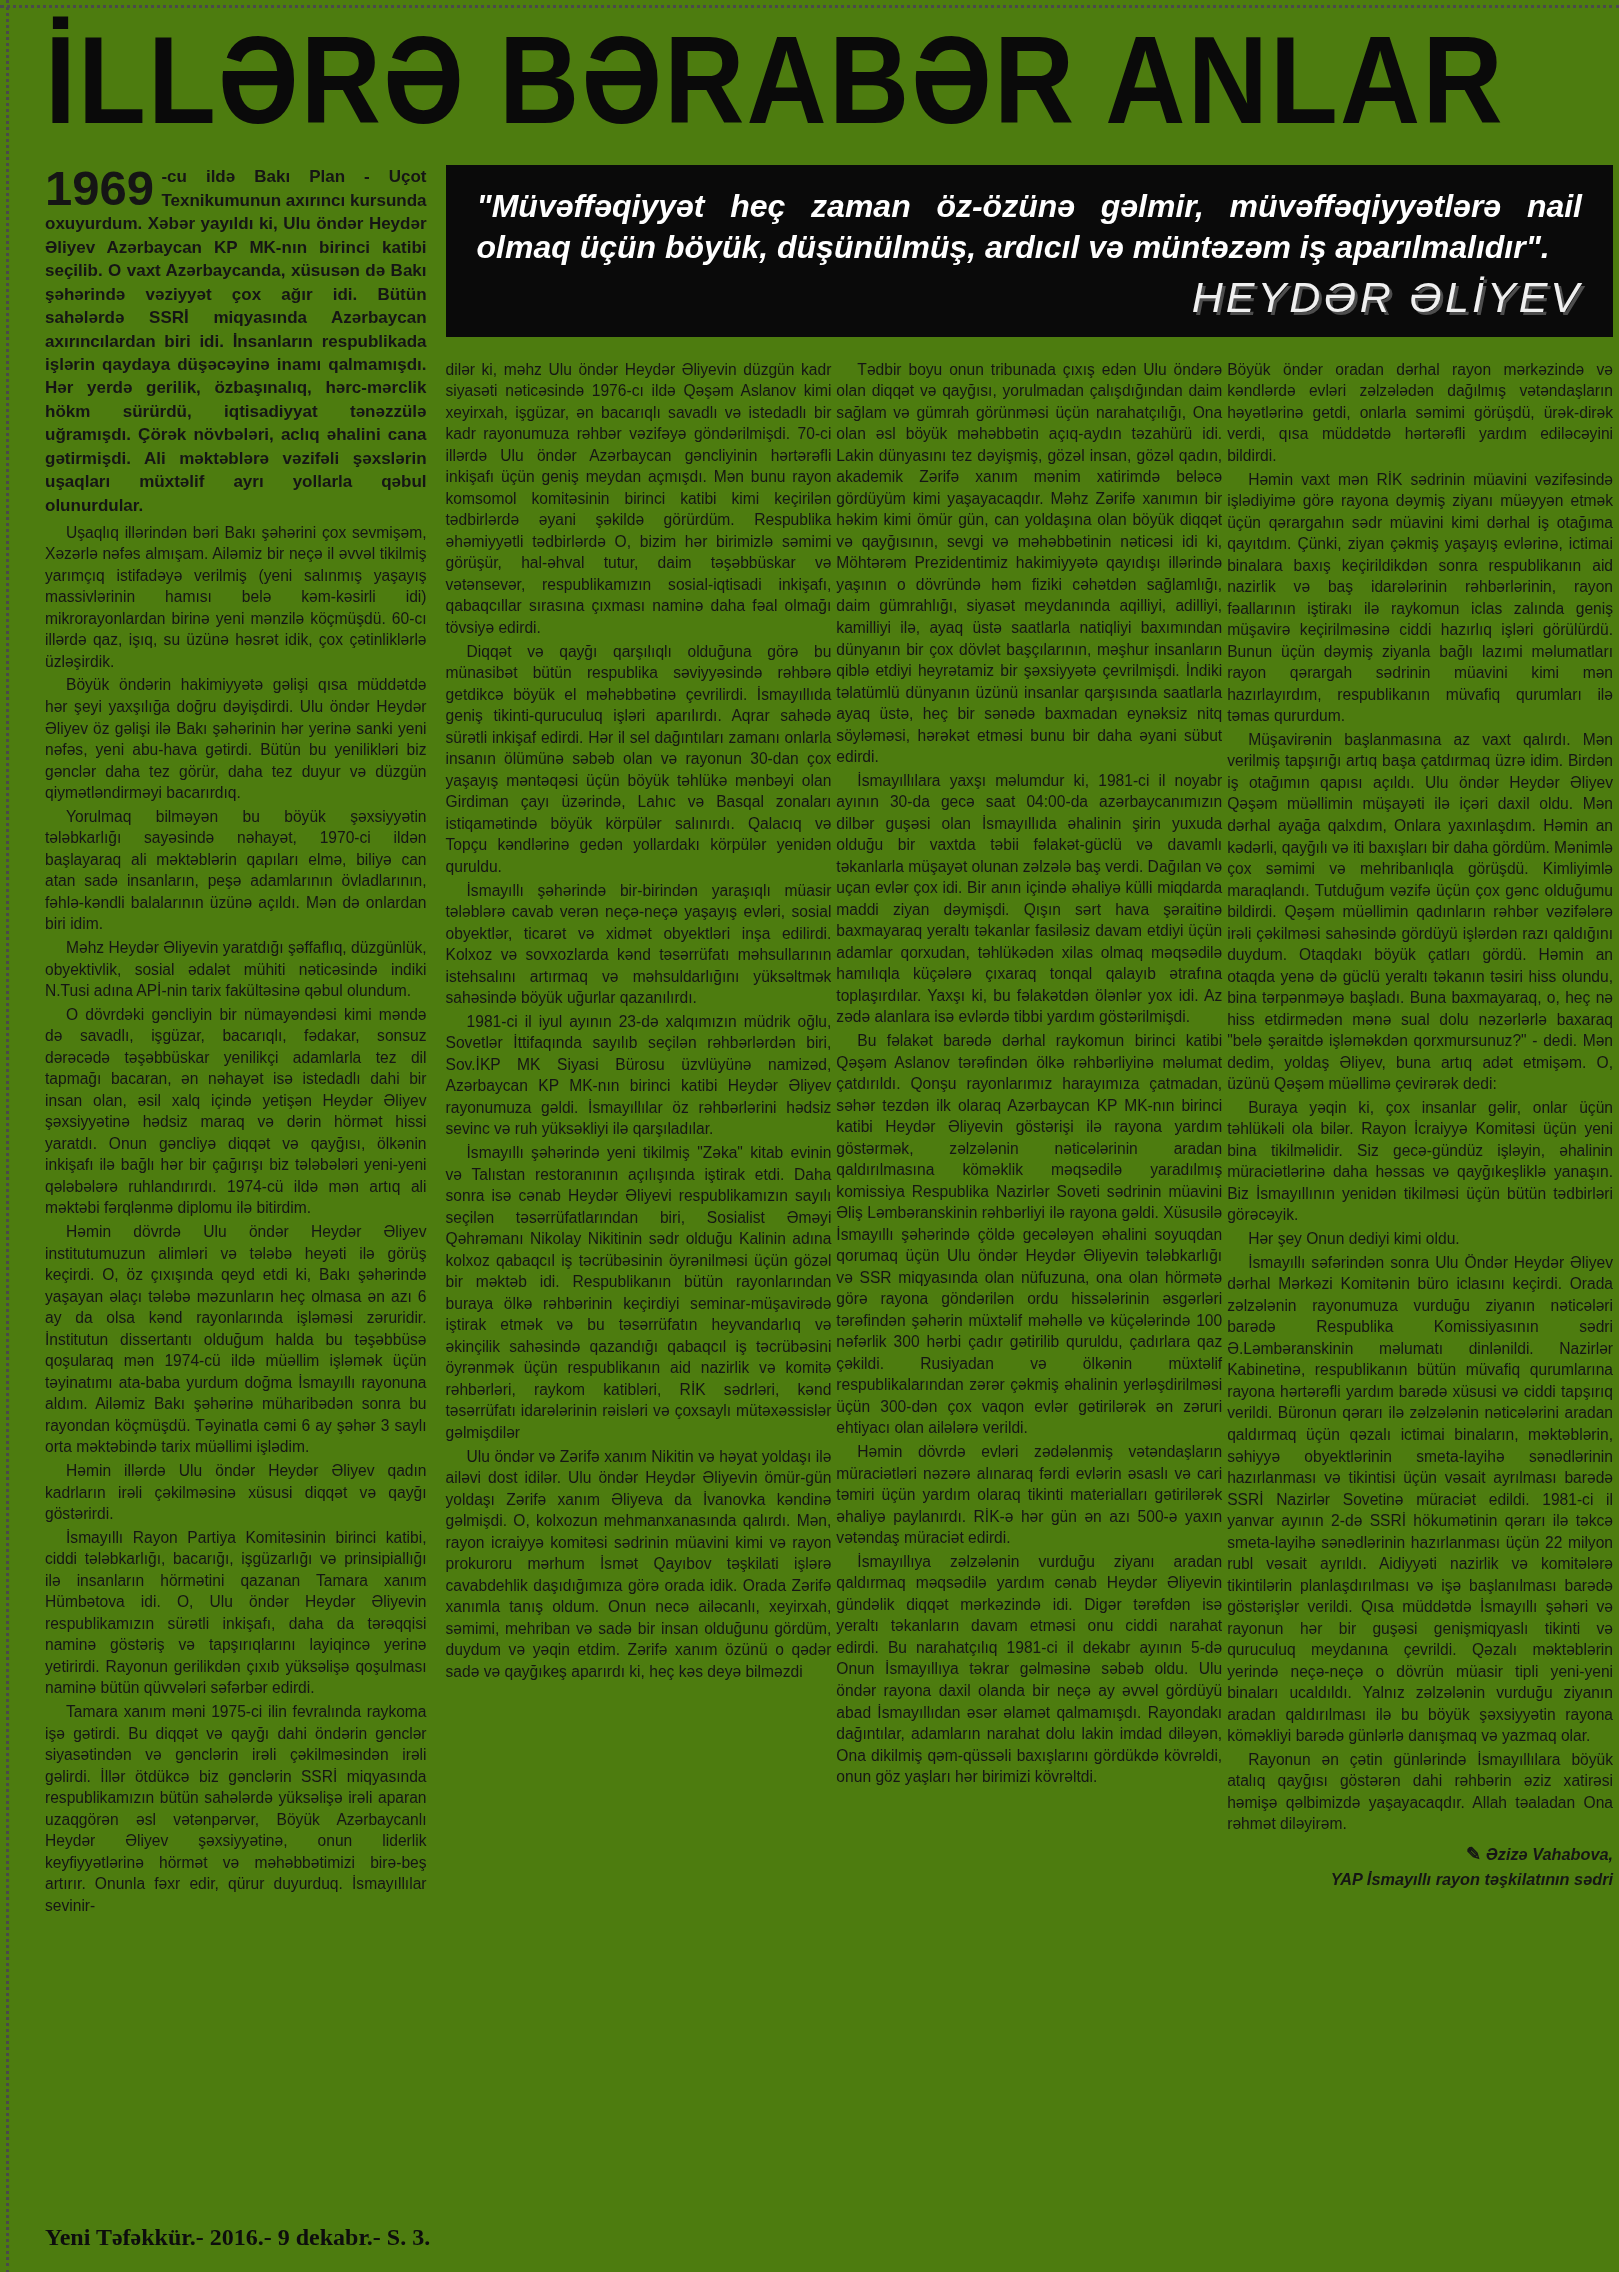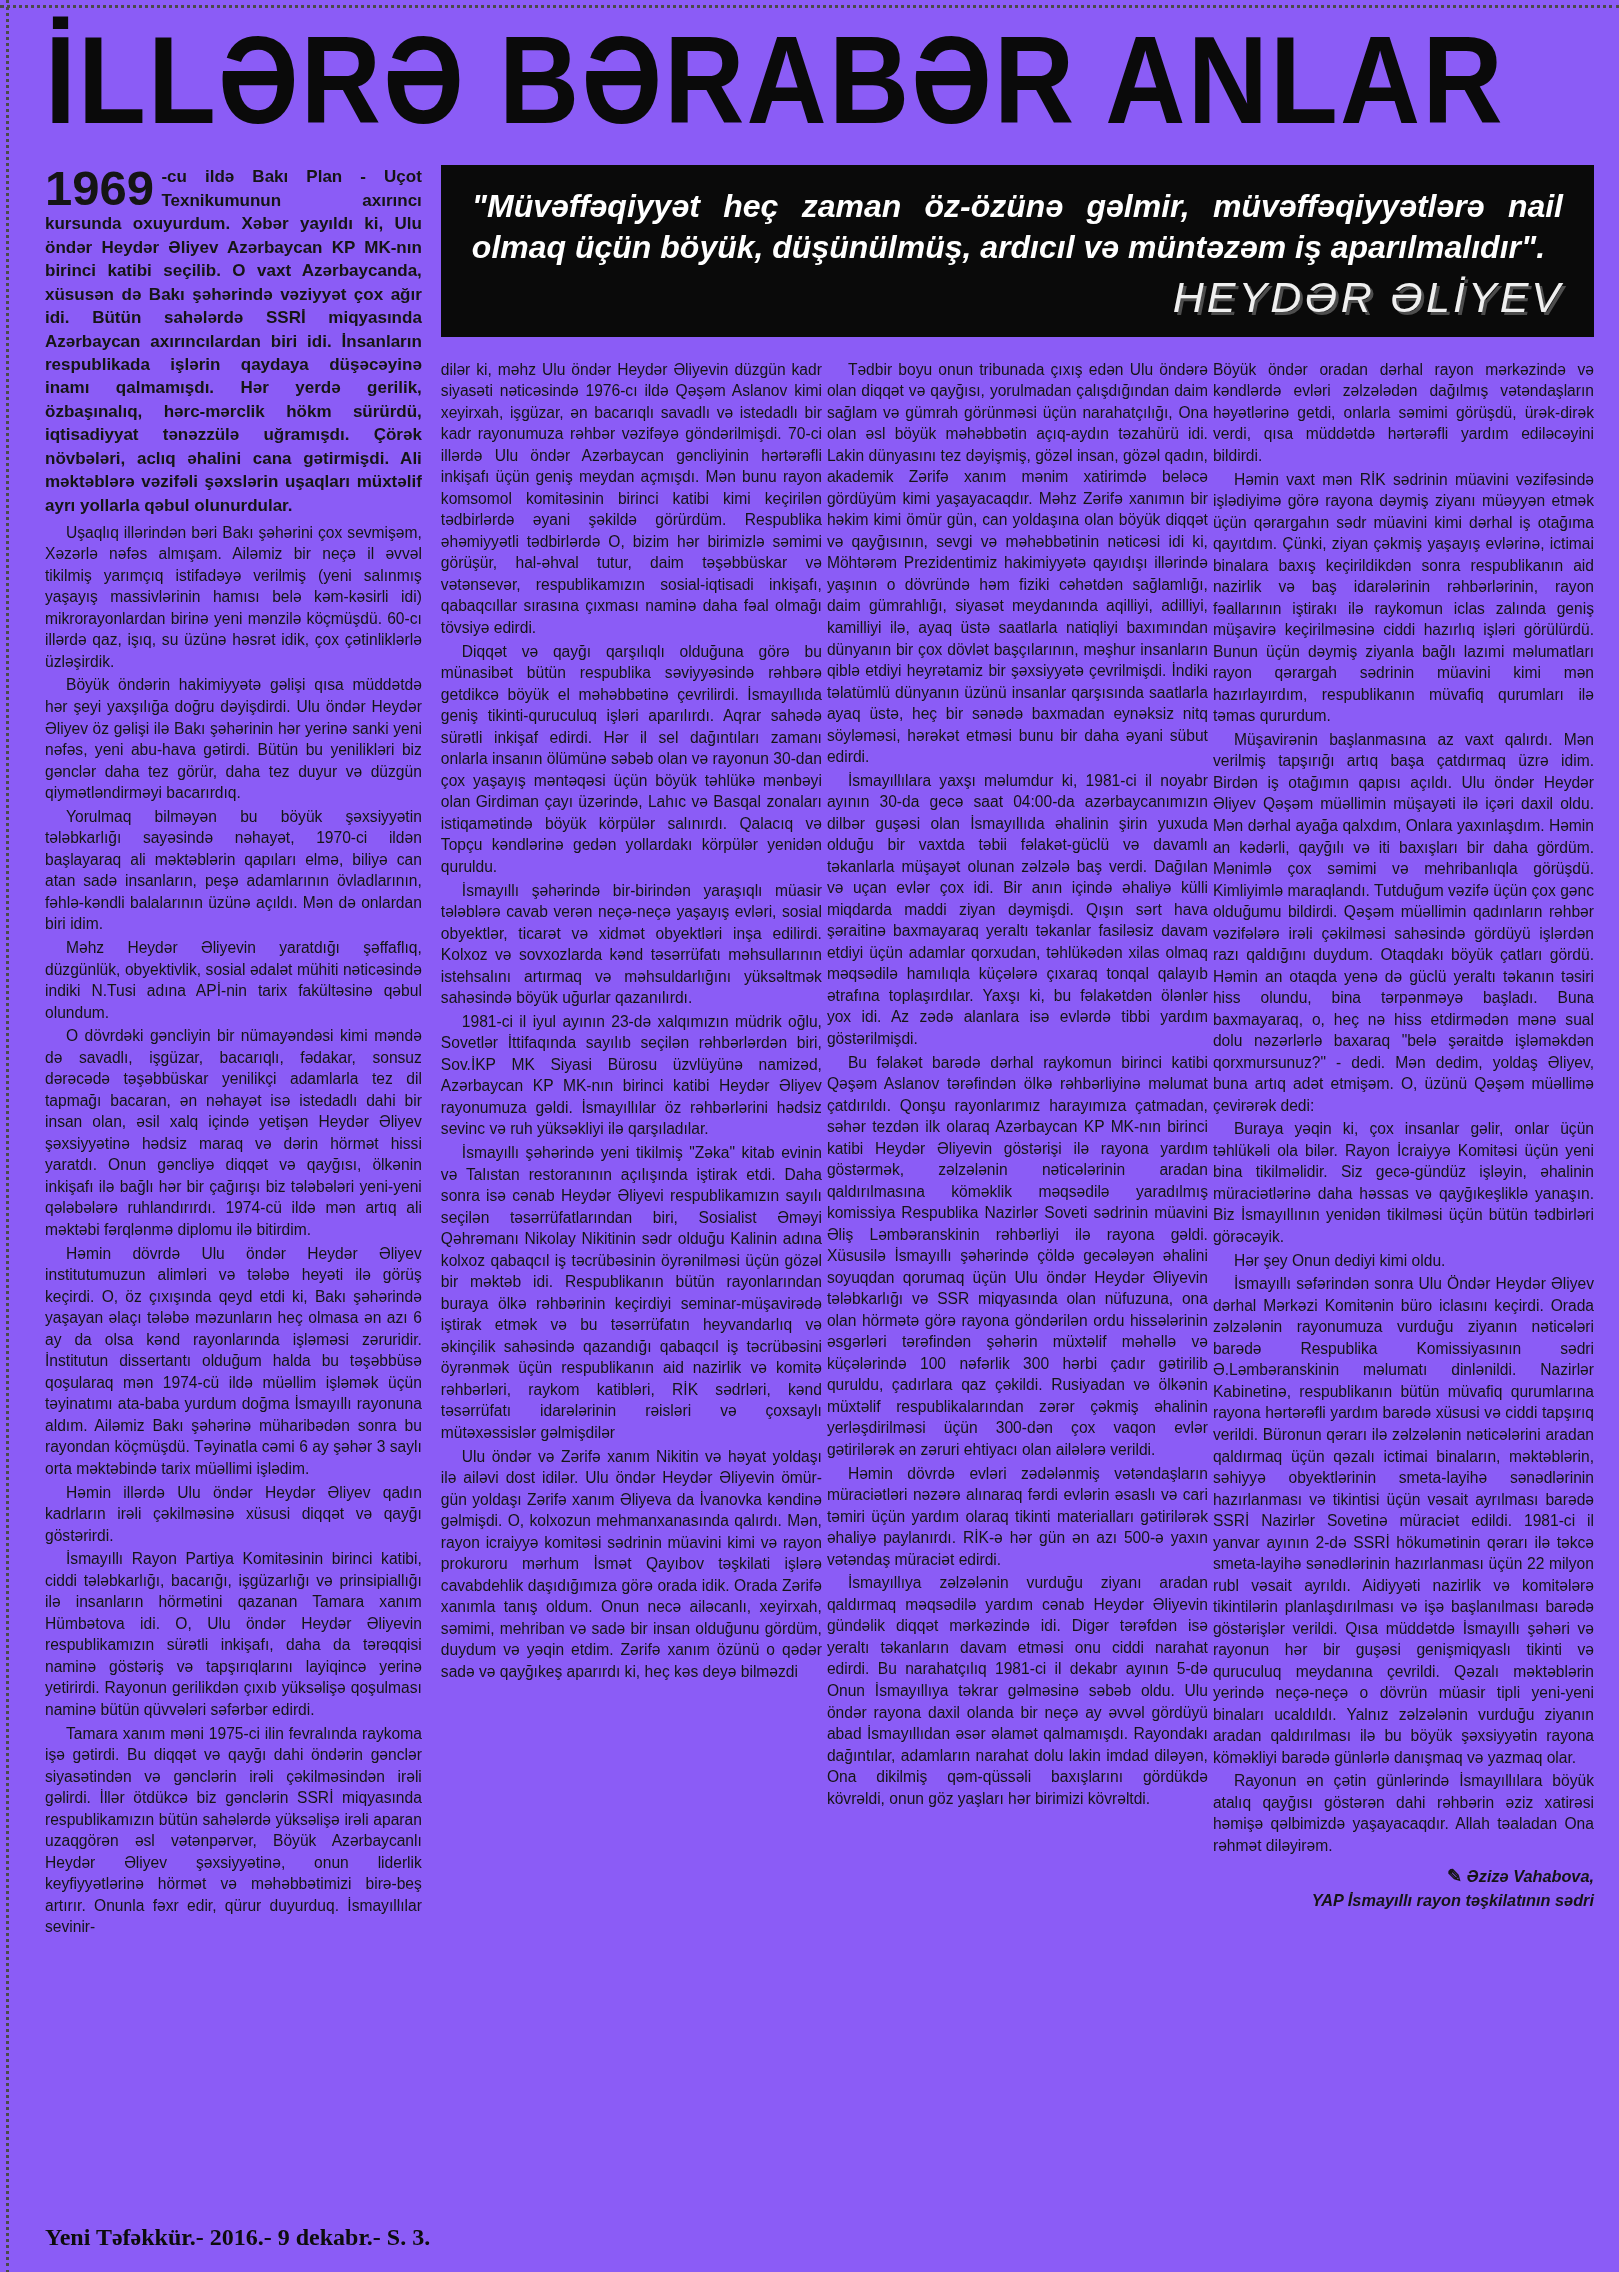--- a/index.html
+++ b/index.html
@@ -1,20 +1,20 @@
 <!DOCTYPE html>
 <html style="font-size:12px"><head>
 <meta charset="utf-8">
 <style>
   html,body { margin:0; padding:0; background:#cfcfcf; }
   .page {
     position:relative;
     width:1620px; height:2273px;
     margin:0 auto;
-    background:#8b5cf6;
+    background:#4d7c0f;
     color:#151515;
     font-family:"Liberation Sans", sans-serif;
     overflow:hidden;
   }
   .perf-top {
     position:absolute; top:4.5px; left:0; right:0; height:0;
     border-top:3.7px dotted #4a4a4a;
   }
   .perf-left {
     position:absolute; left:6px; top:0; bottom:0; width:0;
@@ -27,21 +27,21 @@
     letter-spacing:2.2px;
     line-height:1;
     white-space:nowrap;
     transform:scaleY(1.12);
     transform-origin:top left;
     color:#0a0a0a;
   }
   .content {
     display:flex;
     gap:19px;
-    padding:22px 26px 0 45px;
+    padding:22px 7px 0 45px;
   }
   .col { flex:1; min-width:0; }
   .right-wrap { flex:3.06; display:flex; flex-direction:column; min-width:0; }
   .cols3 { display:flex; gap:5px; flex:1; }
 
   .quote-box {
     background:#0a0a0a;
     color:#ffffff;
     padding:21px 31px 15px 31px;
     margin-bottom:22px;

